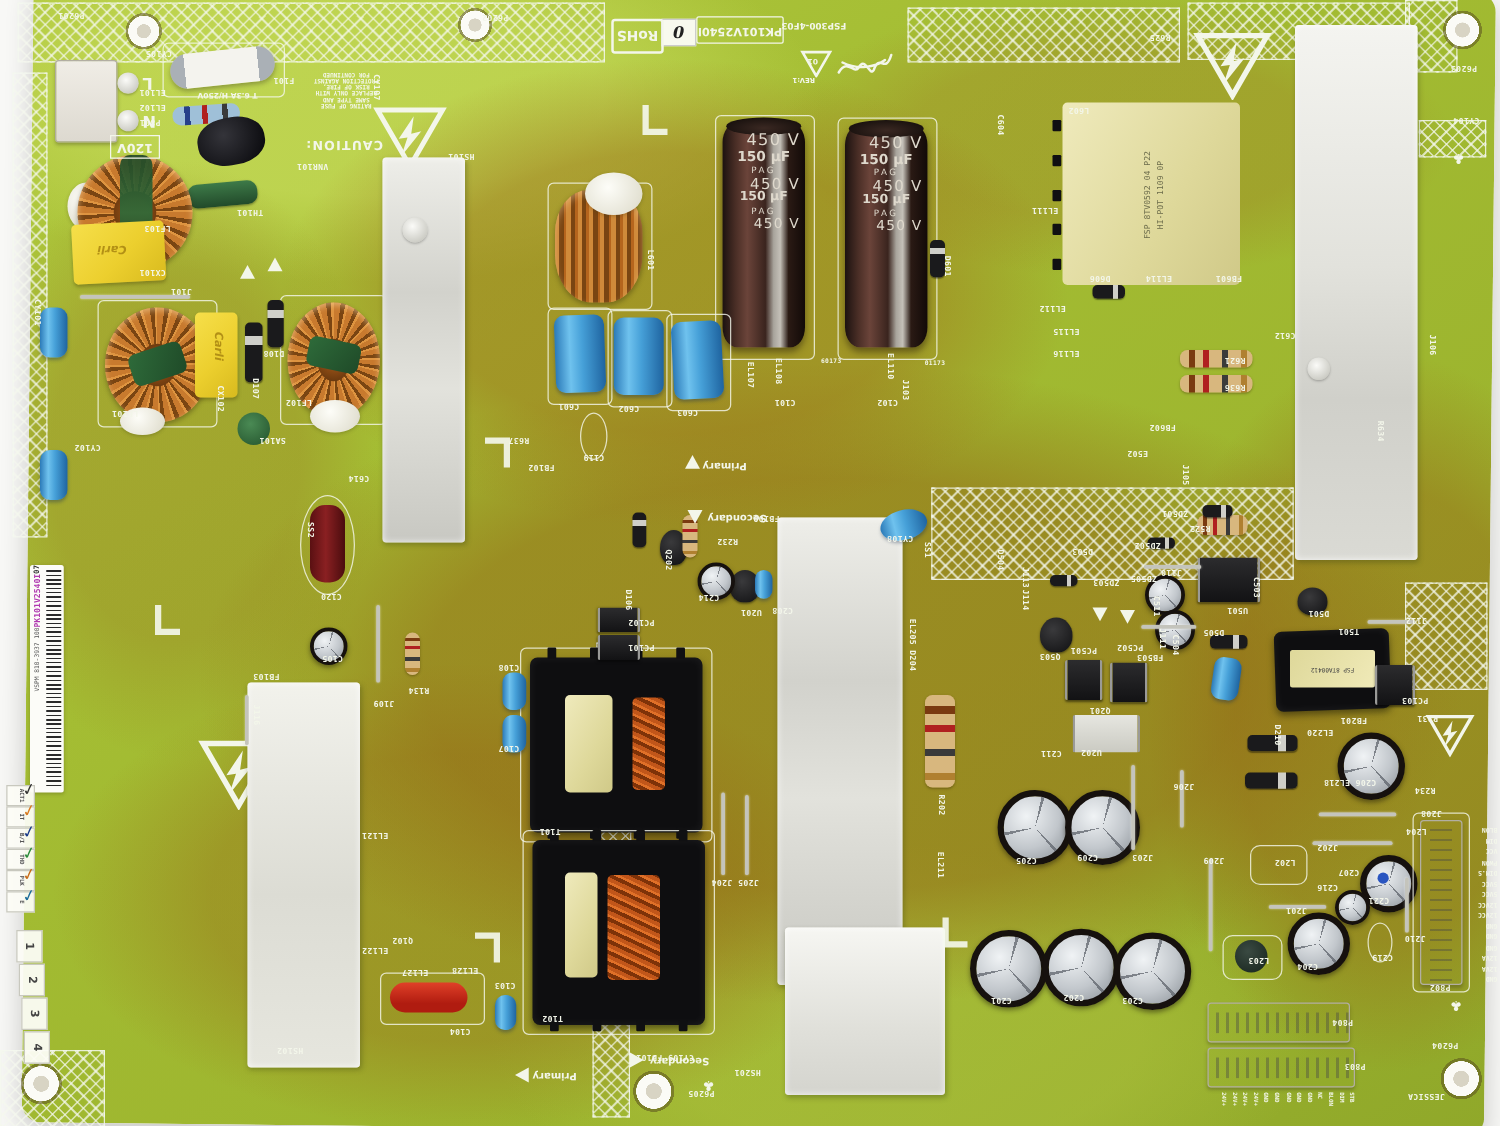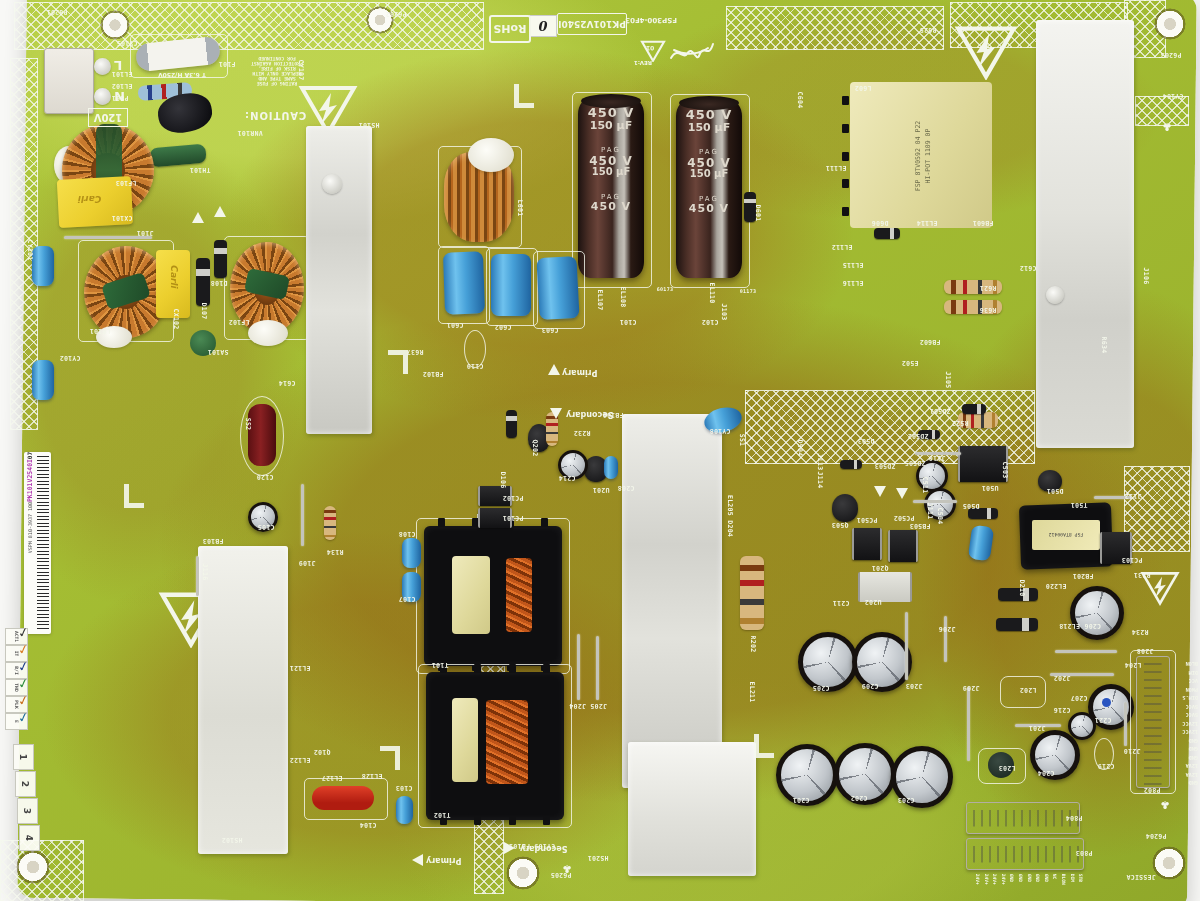--- a/index.html
+++ b/index.html
@@ -33,23 +33,23 @@
     box-shadow:inset 0 2px 5px rgba(255,230,180,.5),0 2px 4px rgba(50,40,10,.4);}
   .thole{position:absolute;left:32%;top:32%;width:36%;height:36%;border-radius:50%;background:radial-gradient(circle,#8a4a14 0 40%,#5a300c 100%);}
   .toroid-side{position:absolute;border-radius:38% 38% 42% 42%;
     background:repeating-linear-gradient(90deg,#d08a3a 0 3.5px,#7a4512 3.5px 7px,#b5651d 7px 9px);
     box-shadow:inset 0 3px 6px rgba(255,220,170,.4),0 2px 4px rgba(50,40,10,.4);}
   .bigcap{position:absolute;border-radius:12px/16px;
     background:linear-gradient(90deg,#1c1210 0%,#4a2e26 16%,#6b443a 30%,#3a241e 52%,#a8a49c 62%,#c4c0b8 70%,#2a1a14 80%,#120a08 100%);
     box-shadow:0 3px 6px rgba(40,30,10,.5);}
   .bigcap::before{content:"";position:absolute;left:4%;right:4%;top:-4px;height:14px;border-radius:50%;background:radial-gradient(ellipse at 50% 60%,#3a2822,#17100d 80%);}
   .captext{position:absolute;left:6%;top:8px;width:88%;color:#ded8cc;text-align:center;font-family:"DejaVu Sans",sans-serif;line-height:1.05;}
-  .captext .v{font-size:13px;font-weight:bold;letter-spacing:1px;}
+  .captext .v{font-size:13px;font-weight:normal;letter-spacing:1px;text-align:right;}
   .captext .u{font-size:11px;font-weight:bold;}
-  .captext .b{font-size:7px;letter-spacing:2px;margin-top:16px;}
+  .captext .b{font-size:7px;letter-spacing:2px;margin-top:2px;}
   .bluecap{position:absolute;border-radius:8px;background:linear-gradient(90deg,#2b7ab8 0%,#6fc2ee 30%,#46a0d8 55%,#1f64a0 100%);box-shadow:0 2px 3px rgba(30,50,80,.4);}
   .ycap{position:absolute;border-radius:4px;background:linear-gradient(135deg,#f6df4a,#eccf2e 55%,#d8ba1e);box-shadow:0 2px 3px rgba(80,70,10,.4);}
   .rcap{position:absolute;border-radius:50%;border:5px solid #16110e;
     background:radial-gradient(circle at 36% 32%,#f0f3f5,#c2c7cc 55%,#8f959b 95%);box-shadow:0 2px 4px rgba(30,25,10,.5);}
   .rcap::before{content:"";position:absolute;inset:0;border-radius:50%;
     background:conic-gradient(from 20deg,transparent 0 115deg,rgba(95,100,108,.75) 115deg 121deg,transparent 121deg 235deg,rgba(95,100,108,.75) 235deg 241deg,transparent 241deg 352deg,rgba(95,100,108,.75) 352deg 358deg,transparent 358deg);}
   .chip{position:absolute;background:linear-gradient(180deg,#2c2c2e,#121214);border-radius:2px;box-shadow:0 1px 2px rgba(0,0,0,.5);border-left:2px solid #9a9a98;border-right:2px solid #9a9a98;}
   .to92{position:absolute;background:radial-gradient(circle at 40% 35%,#3a3a3c,#101012);border-radius:50% 50% 45% 45%;box-shadow:0 1px 2px rgba(0,0,0,.5);}
   .diode{position:absolute;background:linear-gradient(90deg,#1a1a1c 0 62%,#cfcfc9 62% 78%,#1a1a1c 78%);border-radius:4px;box-shadow:0 1px 1px rgba(0,0,0,.4);}
   .dioV{background:linear-gradient(180deg,#1a1a1c 0 22%,#cfcfc9 22% 38%,#1a1a1c 38%);}

